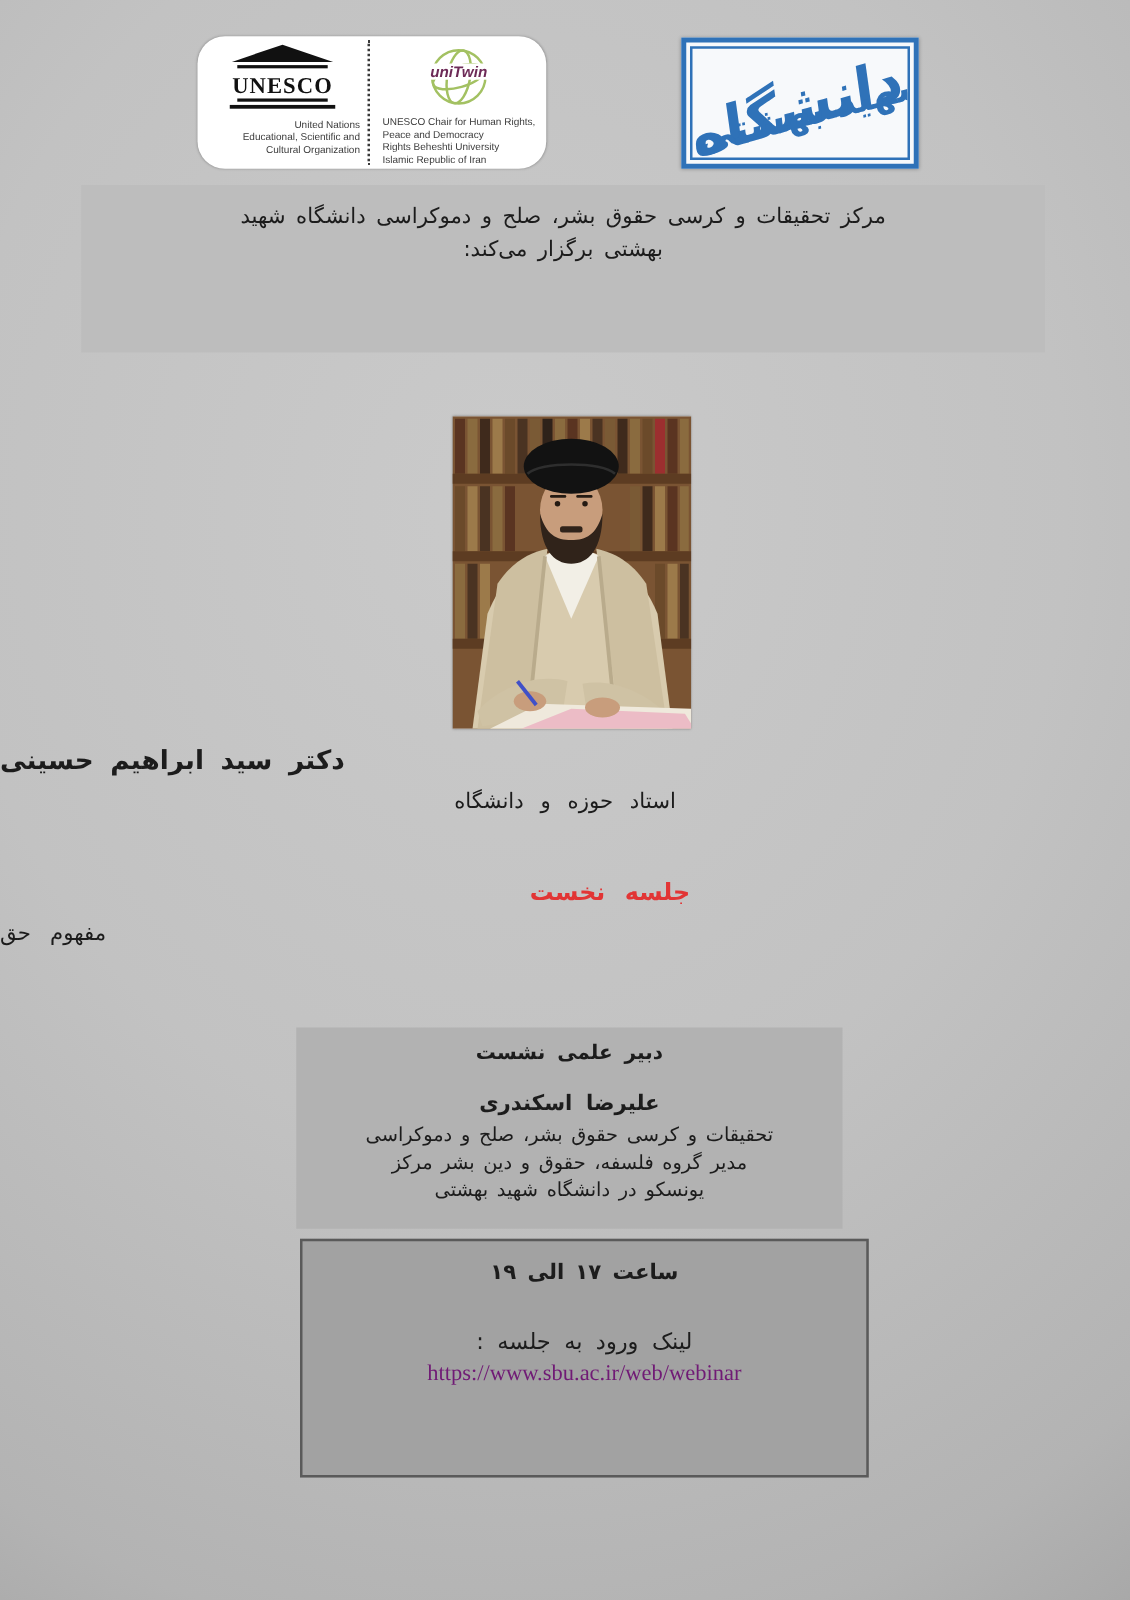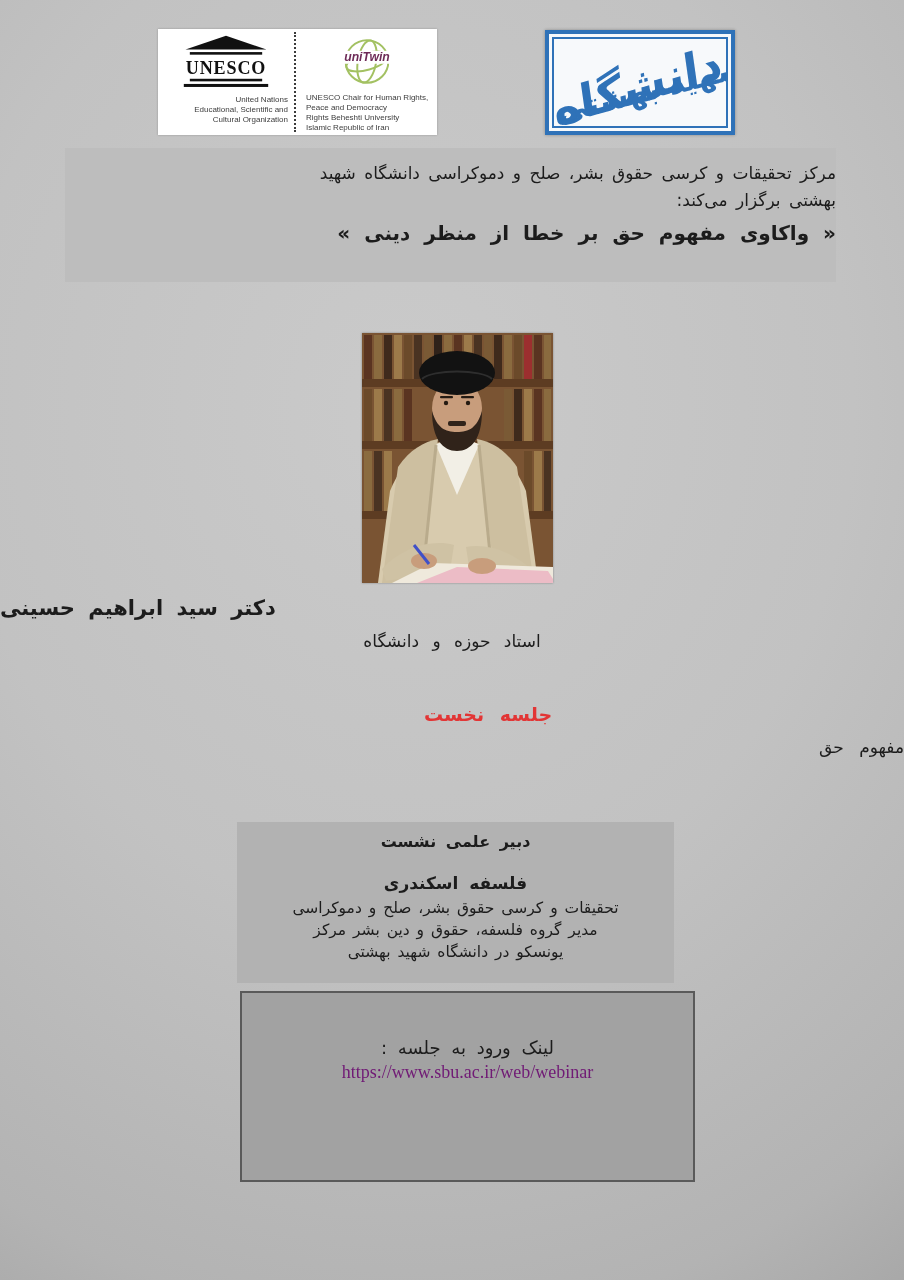--- a/index.html
+++ b/index.html
@@ -12,20 +12,21 @@
     font-family:"DejaVu Sans",sans-serif;
     color:#1c1c1c;
   }
   .fa{direction:rtl;unicode-bidi:plaintext;}
 
   
   .logo-box{
     position:absolute;left:158px;top:29px;width:279px;height:106px;
     background:#ffffff;box-shadow:0 0 2px rgba(0,0,0,.25);
     display:flex;
+    border-radius:22px;
   }
   .logo-left{width:134px;position:relative;}
   .logo-divider{
     position:absolute;left:136px;top:3px;bottom:3px;width:0;
     border-left:2px dotted #3a3a3a;
   }
   .logo-right{position:absolute;left:146px;top:0;right:2px;bottom:0;}
   .unesco-temple{position:absolute;left:20px;top:5px;}
   .unesco-caption{
     position:absolute;right:4px;top:66px;width:128px;
@@ -58,21 +59,21 @@
     position:absolute;left:6px;bottom:-4px;
     font-size:30px;font-weight:bold;color:#2f72b8;
     transform:rotate(-14deg) skewX(-8deg);transform-origin:left bottom;
     direction:rtl;white-space:nowrap;
   }
 
   
   .header-box{
     position:absolute;left:65px;top:148px;width:771px;height:134px;
     background:#bdbdbd;
-    box-sizing:border-box;padding-top:12px;
+    text-align:center;box-sizing:border-box;padding-top:12px;
   }
   .header-line{font-size:17px;line-height:27px;letter-spacing:1px;word-spacing:3px;}
   .header-title{font-size:20px;font-weight:bold;line-height:30px;margin-top:4px;letter-spacing:1px;word-spacing:7px;}
 
   
   .photo{
     position:absolute;left:362px;top:333px;width:191px;height:250px;
     box-shadow:0 0 2px rgba(0,0,0,.35);
   }
 
@@ -83,21 +84,21 @@
   }
   .speaker-role{
     position:absolute;left:0;top:631px;width:904px;text-align:center;
     font-size:17px;letter-spacing:3px;word-spacing:8px;
   }
   .session-label{
     position:absolute;left:0;top:703px;width:904px;text-align:center;
     font-size:19px;font-weight:bold;color:#e23535;letter-spacing:2px;word-spacing:9px;padding-left:36px;
   }
   .session-topic{
-    position:absolute;left:0;top:737px;width:904px;text-align:right;
+    position:absolute;left:0;top:737px;width:904px;text-align:left;
     font-size:17px;letter-spacing:3px;word-spacing:10px;
   }
 
   
   .secretary-box{
     position:absolute;left:237px;top:822px;width:437px;height:161px;
     background:#b2b2b2;text-align:center;box-sizing:border-box;padding-top:10px;
   }
   .secretary-heading{font-size:16px;font-weight:bold;letter-spacing:2px;word-spacing:4px;}
   .secretary-name{font-size:17px;font-weight:bold;letter-spacing:2px;word-spacing:5px;margin-top:22px;}
@@ -158,21 +159,20 @@
   <div class="sbu-logo">
     <div class="sbu-inner">
       <div class="sbu-cal1 fa">دانشگاه</div>
       <div class="sbu-cal2 fa">شهید بهشتی</div>
     </div>
   </div>
 
   <div class="header-box">
     <div class="header-line fa" dir="rtl">مرکز تحقیقات و کرسی حقوق بشر، صلح و دموکراسی دانشگاه شهید</div>
     <div class="header-line fa" dir="rtl">بهشتی برگزار می‌کند:</div>
-    <div class="header-title fa" dir="rtl">« واکاوی مفهوم حق بر خطا از منظر دینی »</div>
   </div>
 
   <svg class="photo" viewBox="0 0 191 250" preserveAspectRatio="none">
     <rect width="191" height="250" fill="#7a5433"></rect>
 
     <g>
       <rect x="2" y="2" width="8" height="44" fill="#5a3421"></rect>
       <rect x="12" y="2" width="8" height="44" fill="#8a6b3f"></rect>
       <rect x="22" y="2" width="8" height="44" fill="#3f2a1c"></rect>
       <rect x="32" y="2" width="8" height="44" fill="#9c7a4a"></rect>
@@ -252,26 +252,27 @@
   </svg>
 
   <div class="speaker-name fa" dir="rtl">دکتر سید ابراهیم حسینی</div>
   <div class="speaker-role fa" dir="rtl">استاد حوزه و دانشگاه</div>
 
   <div class="session-label fa" dir="rtl">جلسه نخست</div>
   <div class="session-topic fa" dir="rtl">مفهوم حق</div>
 
   <div class="secretary-box">
     <div class="secretary-heading fa" dir="rtl">دبیر علمی نشست</div>
-    <div class="secretary-name fa" dir="rtl">فلسفه اسکندری</div>
+    <div class="secretary-name fa" dir="rtl">علیرضا اسکندری</div>
     <div class="secretary-desc fa" dir="rtl">
       <div>تحقیقات و کرسی حقوق بشر، صلح و دموکراسی</div>
       <div>مدیر گروه فلسفه، حقوق و دین بشر مرکز</div>
       <div>یونسکو در دانشگاه شهید بهشتی</div>
     </div>
   </div>
 
   <div class="schedule-box">
+    <div class="schedule-line fa" dir="rtl">ساعت ۱۷ الی ۱۹</div>
     <div class="schedule-link-label fa" dir="rtl">لینک ورود به جلسه :</div>
     <div class="schedule-url">https://www.sbu.ac.ir/web/webinar</div>
   </div>
 
 </div>
 
 </body></html>

